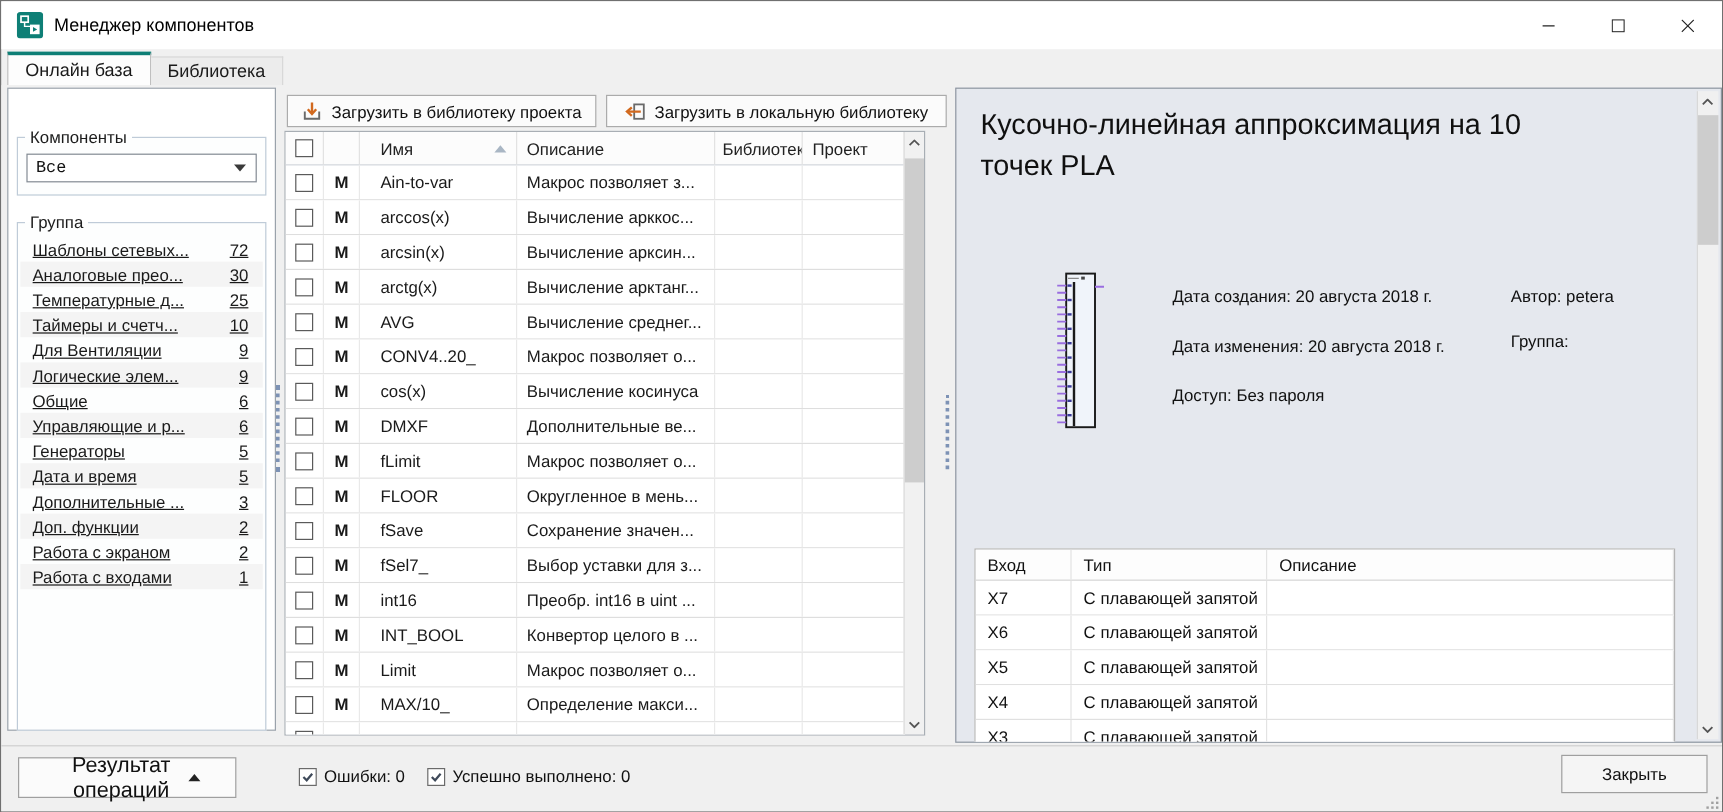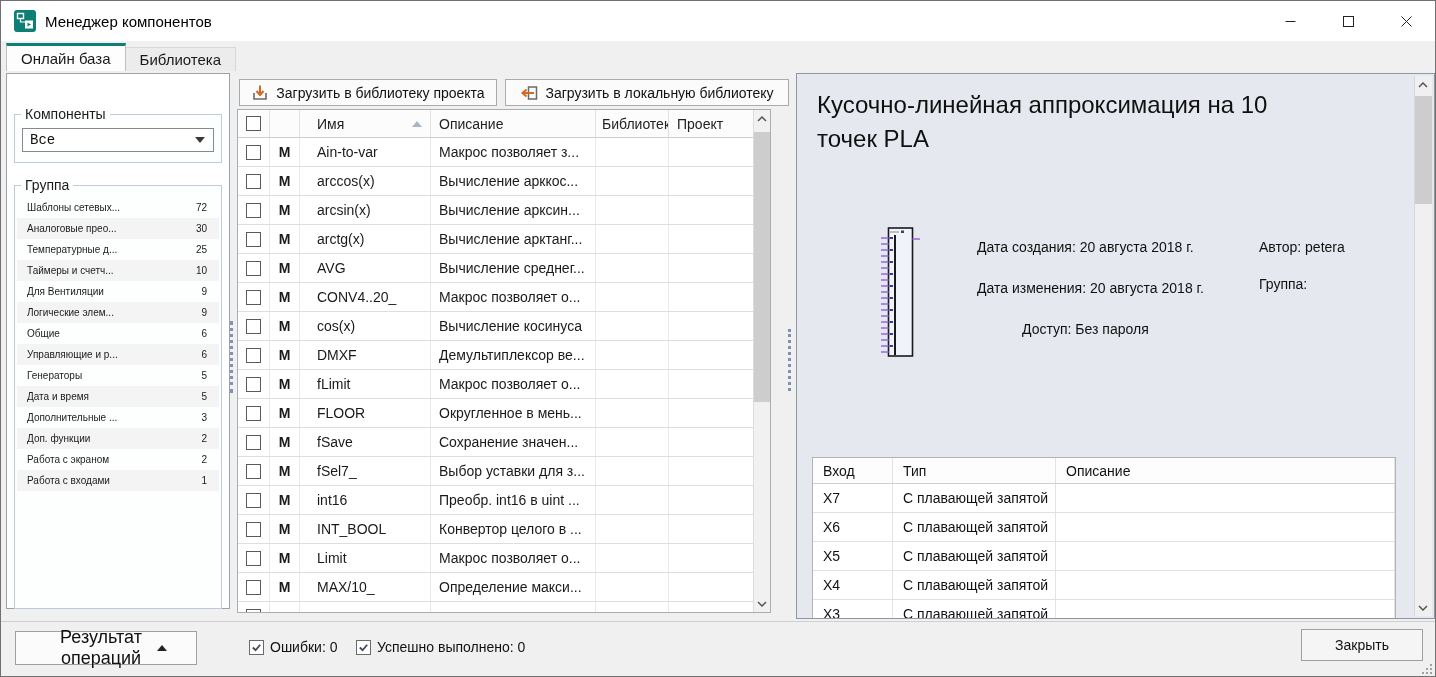--- a/index.html
+++ b/index.html
@@ -23,21 +23,21 @@
   .content { position:absolute; top:70px; left:0; right:0; height:550px; background:#f0f0f0; }
 
   
   .left-panel { position:absolute; left:5px; top:2px; width:224px; height:536px; background:#fff; border:1px solid #9aa2ab; padding:6px 7px; }
   fieldset { border:1px solid #bfcbd8; padding:4px 2px 6px 2px; background:#fdfefe; }
   fieldset legend { font-size:14px; color:#1c1c1c; padding:0 4px; margin-left:4px; }
   .fs-components { margin-top:26px; }
   .combo { margin:2px 5px 4px 5px; height:24px; border:1px solid #828a93; background:#fff; display:flex; align-items:center; padding-left:7px; font-size:14px; color:#111; position:relative;font-family:Liberation Mono, monospace; }
   .combo-arrow { position:absolute; right:8px; width:0; height:0; border-left:5px solid transparent; border-right:5px solid transparent; border-top:6px solid #3a3a3a; }
   .fs-group { margin-top:14px; height:432px; }
-  .grp-item { height:21px; display:flex; align-items:center; font-size:10px; color:#1a1a1a; padding:0 12px 0 10px; }
+  .grp-item { height:21px; display:flex; align-items:center; font-size:14px; color:#1a1a1a; padding:0 12px 0 10px;text-decoration:underline; }
   .grp-item:nth-child(even) { background:#f4f4f4; }
   .grp-label { flex:1; white-space:nowrap; overflow:hidden; }
   .grp-count { flex:0 0 auto; }
 
   
   .split-dots { position:absolute; width:4px; border-left:3px dotted #7d92b5; }
 
   
   .tool-btn { position:absolute; top:8px; height:27px; background:#fbfbfb; border:1px solid #ababab; display:flex; align-items:center; justify-content:center; gap:7px; font-size:14px; color:#111; }
 
@@ -296,21 +296,21 @@
           <div class="c-desc">Вычисление косинуса</div>
           <div class="c-lib"></div>
           <div class="c-proj"></div>
         </div>
           <div class="crow">
           <div class="c-sel">
               <span class="cb"></span>
             </div>
           <div class="c-ico">M</div>
           <div class="c-name">DMXF</div>
-          <div class="c-desc">Демультиплексор ве...</div>
+          <div class="c-desc">Дополнительные ве...</div>
           <div class="c-lib"></div>
           <div class="c-proj"></div>
         </div>
           <div class="crow">
           <div class="c-sel">
               <span class="cb"></span>
             </div>
           <div class="c-ico">M</div>
           <div class="c-name">fLimit</div>
           <div class="c-desc">Макрос позволяет о...</div>
@@ -455,21 +455,21 @@
             <rect x="12.5" y="71" width="3.5" height="2"></rect>
           <rect x="12.5" y="83" width="3.5" height="2"></rect>
             <rect x="12.5" y="95" width="3.5" height="2"></rect>
           <rect x="12.5" y="107" width="3.5" height="2"></rect>
             <rect x="12.5" y="119" width="3.5" height="2"></rect>
         </g>
       </svg>
 
       <div class="d-meta" style="left:180px; top:165px;">Дата создания: 20 августа 2018 г.</div>
       <div class="d-meta" style="left:180px; top:206px;">Дата изменения: 20 августа 2018 г.</div>
-      <div class="d-meta" style="left:180px; top:247px;margin-left:45px;">Доступ: Без пароля</div>
+      <div class="d-meta" style="left:180px; top:247px;">Доступ: Без пароля</div>
       <div class="d-meta" style="left:462px; top:165px;">Автор: petera</div>
       <div class="d-meta" style="left:462px; top:202px;">Группа:</div>
 
       <div class="io-tbl">
         <div class="io-head">
           <div class="io-c1">Вход</div>
           <div class="io-c2">Тип</div>
           <div class="io-c3">Описание</div>
         </div>
         <div>

